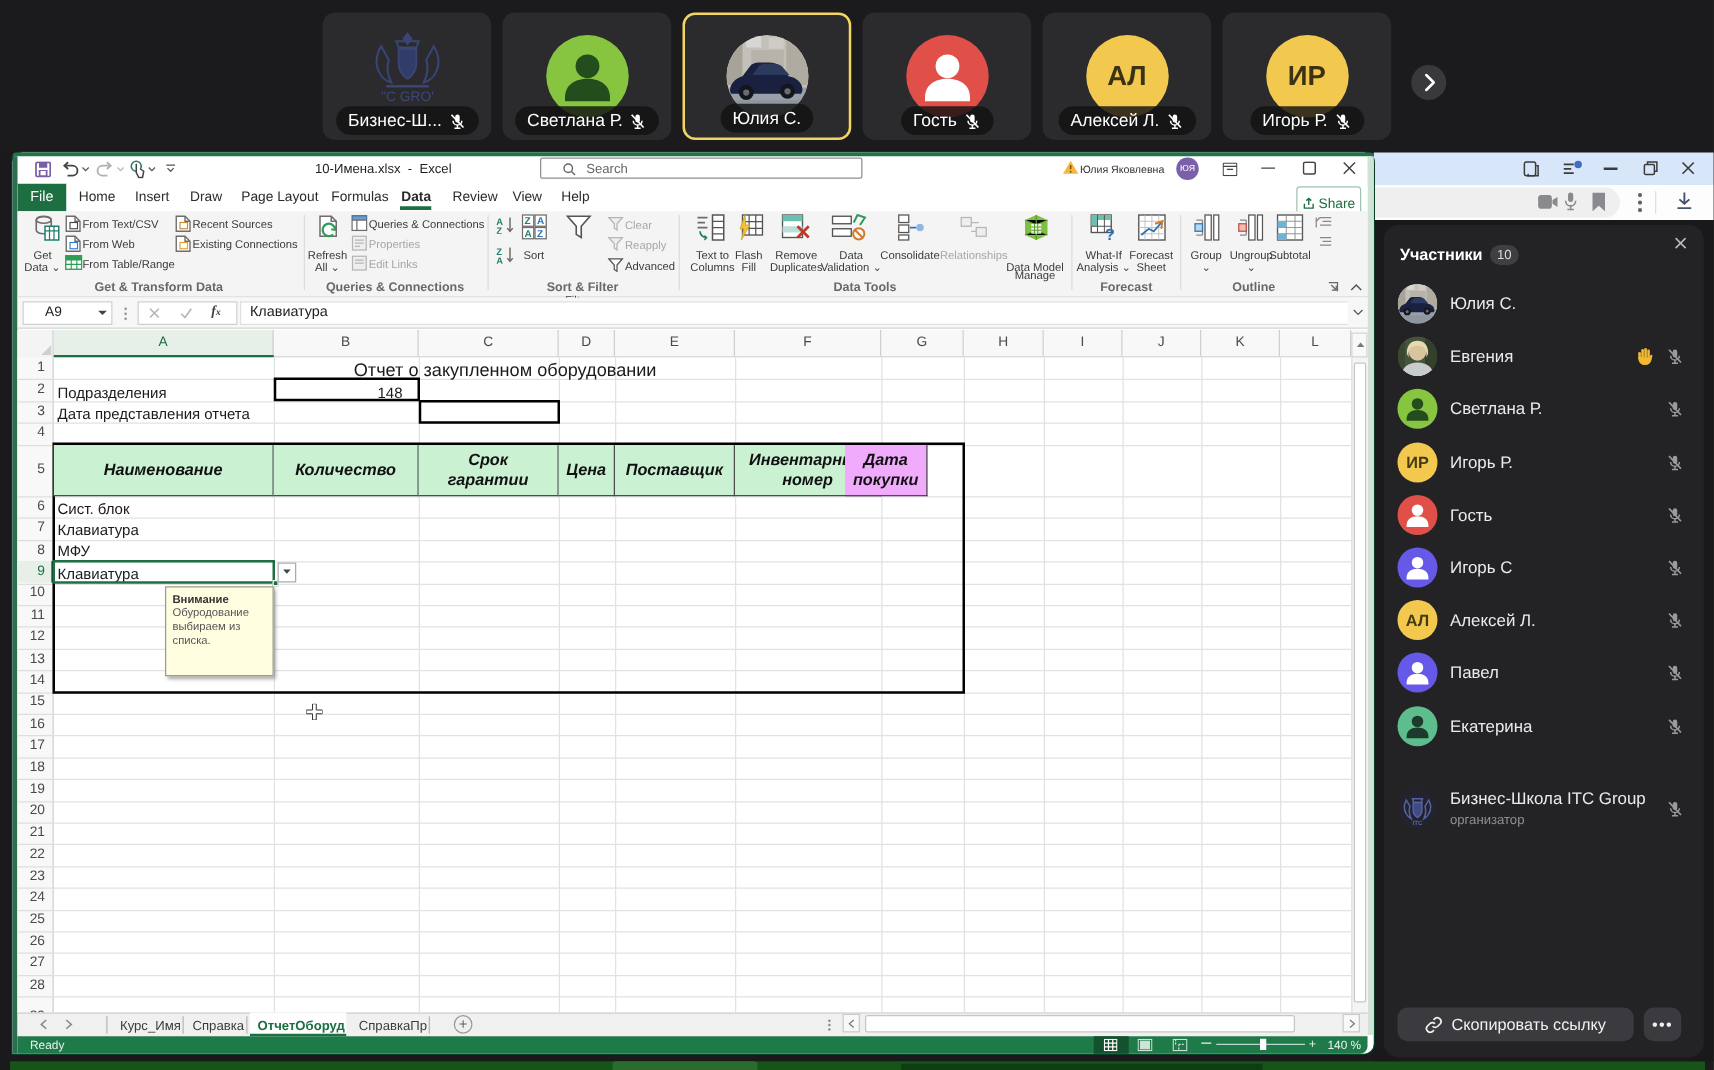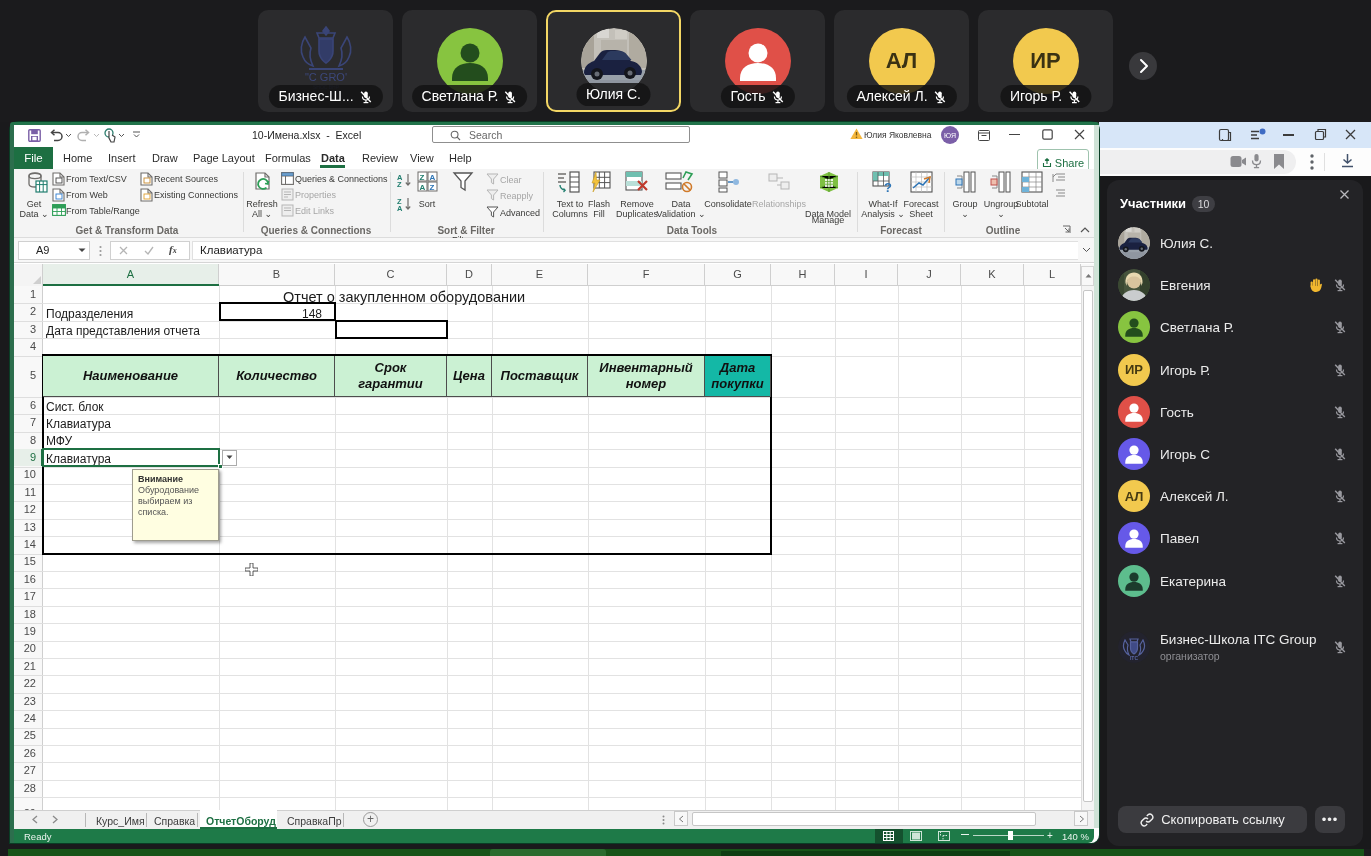--- a/index.html
+++ b/index.html
@@ -1001,21 +1001,21 @@
 <div class="ct" style="left:302px;top:305.5px;">148</div>
 <div class="abs" style="left:219px;top:302.4px;width:117px;height:19px;border:2px solid #000;"></div>
 <div class="abs" style="left:335px;top:319.8px;width:113px;height:19px;border:2px solid #000;"></div>
 <div class="abs" style="left:42px;top:354.1px;width:730px;height:200.8px;border:2px solid #000;"></div>
 <div class="abs" style="left:43px;top:355.6px;width:176px;height:41.2px;background:#cbf1d3;border-right:1px solid #4d4d4d;border-bottom:1px solid #4d4d4d;display:flex;align-items:center;justify-content:center;text-align:center;font-weight:bold;font-style:italic;font-size:13px;color:#111;line-height:15.5px;">Наименование</div>
 <div class="abs" style="left:219px;top:355.6px;width:116px;height:41.2px;background:#cbf1d3;border-right:1px solid #4d4d4d;border-bottom:1px solid #4d4d4d;display:flex;align-items:center;justify-content:center;text-align:center;font-weight:bold;font-style:italic;font-size:13px;color:#111;line-height:15.5px;">Количество</div>
 <div class="abs" style="left:335px;top:355.6px;width:112px;height:41.2px;background:#cbf1d3;border-right:1px solid #4d4d4d;border-bottom:1px solid #4d4d4d;display:flex;align-items:center;justify-content:center;text-align:center;font-weight:bold;font-style:italic;font-size:13px;color:#111;line-height:15.5px;">Срок<br>гарантии</div>
 <div class="abs" style="left:447px;top:355.6px;width:45px;height:41.2px;background:#cbf1d3;border-right:1px solid #4d4d4d;border-bottom:1px solid #4d4d4d;display:flex;align-items:center;justify-content:center;text-align:center;font-weight:bold;font-style:italic;font-size:13px;color:#111;line-height:15.5px;">Цена</div>
 <div class="abs" style="left:492px;top:355.6px;width:96px;height:41.2px;background:#cbf1d3;border-right:1px solid #4d4d4d;border-bottom:1px solid #4d4d4d;display:flex;align-items:center;justify-content:center;text-align:center;font-weight:bold;font-style:italic;font-size:13px;color:#111;line-height:15.5px;">Поставщик</div>
 <div class="abs" style="left:588px;top:355.6px;width:117px;height:41.2px;background:#cbf1d3;border-right:1px solid #4d4d4d;border-bottom:1px solid #4d4d4d;display:flex;align-items:center;justify-content:center;text-align:center;font-weight:bold;font-style:italic;font-size:13px;color:#111;line-height:15.5px;">Инвентарный<br>номер</div>
-<div class="abs" style="left:705px;top:355.6px;width:66px;height:41.2px;background:#14b8a6;border-right:1px solid #4d4d4d;border-bottom:1px solid #4d4d4d;display:flex;align-items:center;justify-content:center;text-align:center;font-weight:bold;font-style:italic;font-size:13px;color:#111;line-height:15.5px;">Дата<br>покупки</div>
+<div class="abs" style="left:676px;top:355.6px;width:66px;height:41.2px;background:#f0abfc;border-right:1px solid #4d4d4d;border-bottom:1px solid #4d4d4d;display:flex;align-items:center;justify-content:center;text-align:center;font-weight:bold;font-style:italic;font-size:13px;color:#111;line-height:15.5px;">Дата<br>покупки</div>
 <div class="ct" style="left:46px;top:398.5px;">Сист. блок</div>
 <div class="ct" style="left:46px;top:415.9px;">Клавиатура</div>
 <div class="ct" style="left:46px;top:433.3px;">МФУ</div>
 <div class="ct" style="left:46px;top:450.7px;">Клавиатура</div>
 <div class="abs" style="left:42px;top:447.6px;width:178px;height:19.5px;border:2px solid #1d6f42;"></div>
 <div class="abs" style="left:218px;top:464px;width:5px;height:5px;background:#1d6f42;border:1px solid #fff;"></div>
 <div class="abs" style="left:221.5px;top:450px;width:15px;height:15.5px;background:#fff;border:1px solid #ababab;display:flex;align-items:center;justify-content:center;">
     <svg width="7" height="5" viewBox="0 0 7 5">
       <path d="M0.5 0.5L3.5 4l3-3.5" fill="#444"></path>
     </svg>

